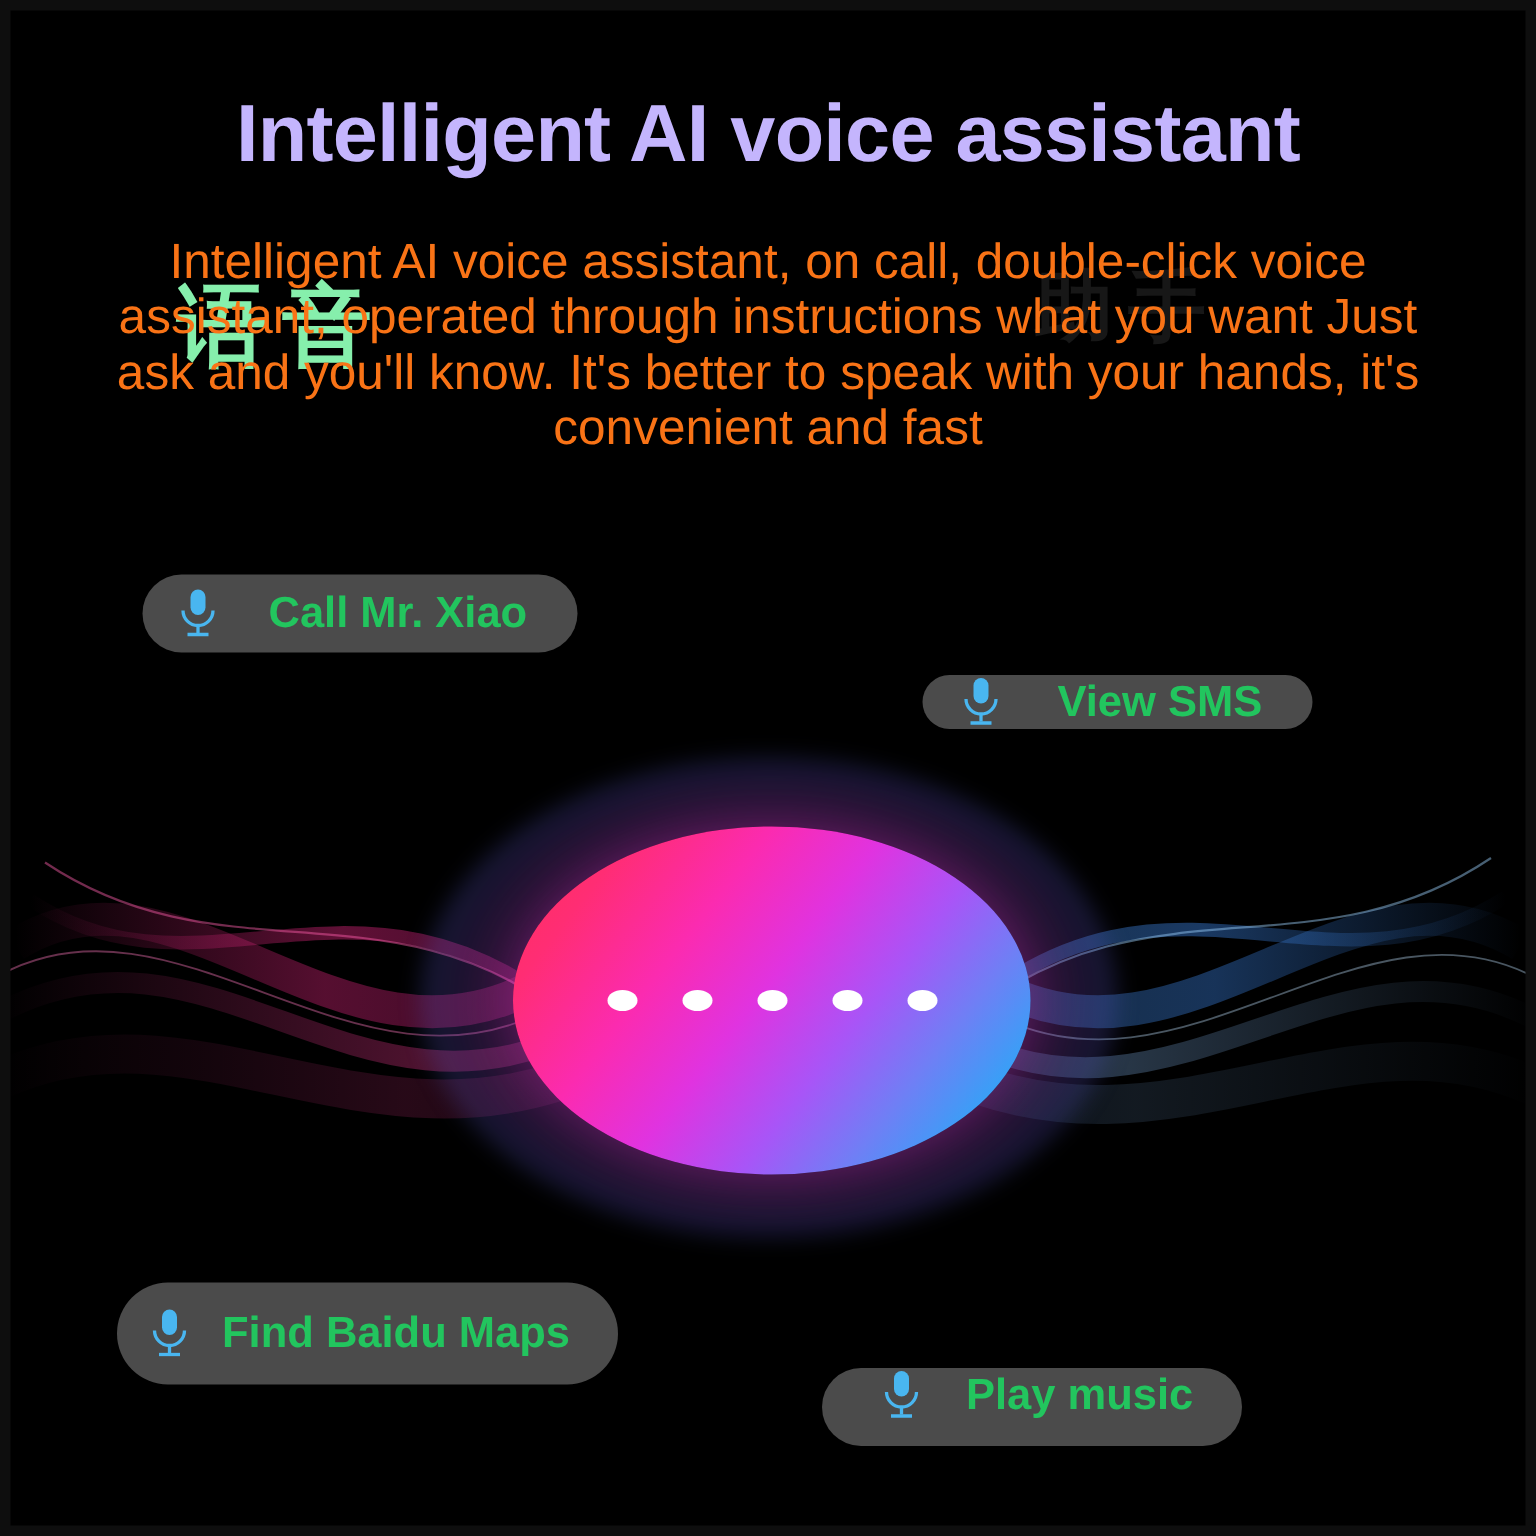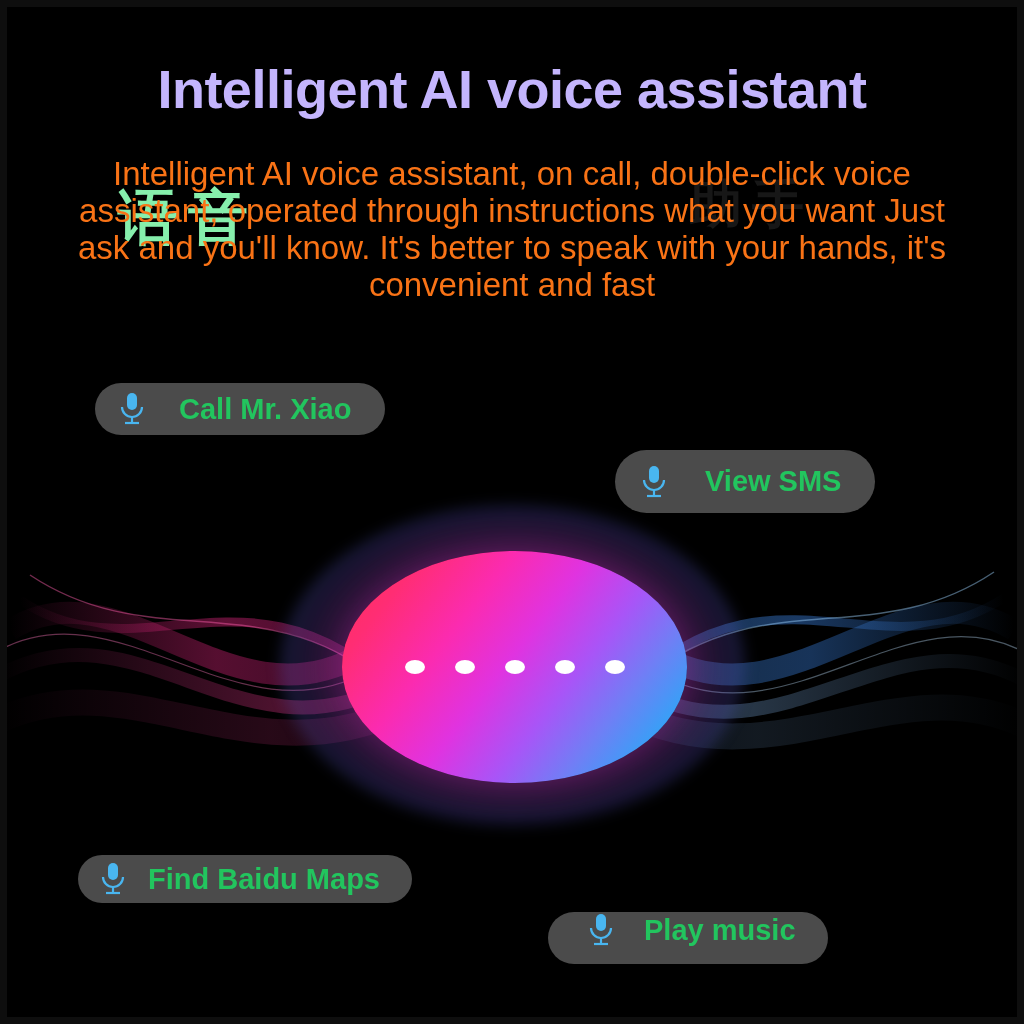--- a/index.html
+++ b/index.html
@@ -144,27 +144,27 @@
 
   
   .pill-call {
     left:95px;  top:383px;
     height:52px; padding:0 34px 0 24px;
   }
   .pill-call .pill-label { font-size:29px; margin-left:34px; }
 
   .pill-sms {
     left:615px; top:450px;
-    height:63px; padding:0 34px 0 26px;
+    height:36px; padding:0 34px 0 26px;
   }
   .pill-sms .pill-label { font-size:29px; margin-left:38px; }
 
   .pill-maps {
     left:78px;  top:855px;
-    height:48px; padding:0 32px 0 22px;
+    height:68px; padding:0 32px 0 22px;
   }
   .pill-maps .pill-label { font-size:29px; margin-left:22px; }
 
   .pill-music {
     left:548px; top:912px;
     height:52px; padding:0 32px 16px 40px;
   }
   .pill-music .pill-label { font-size:29px; margin-left:30px; }
 </style>
 </head>

